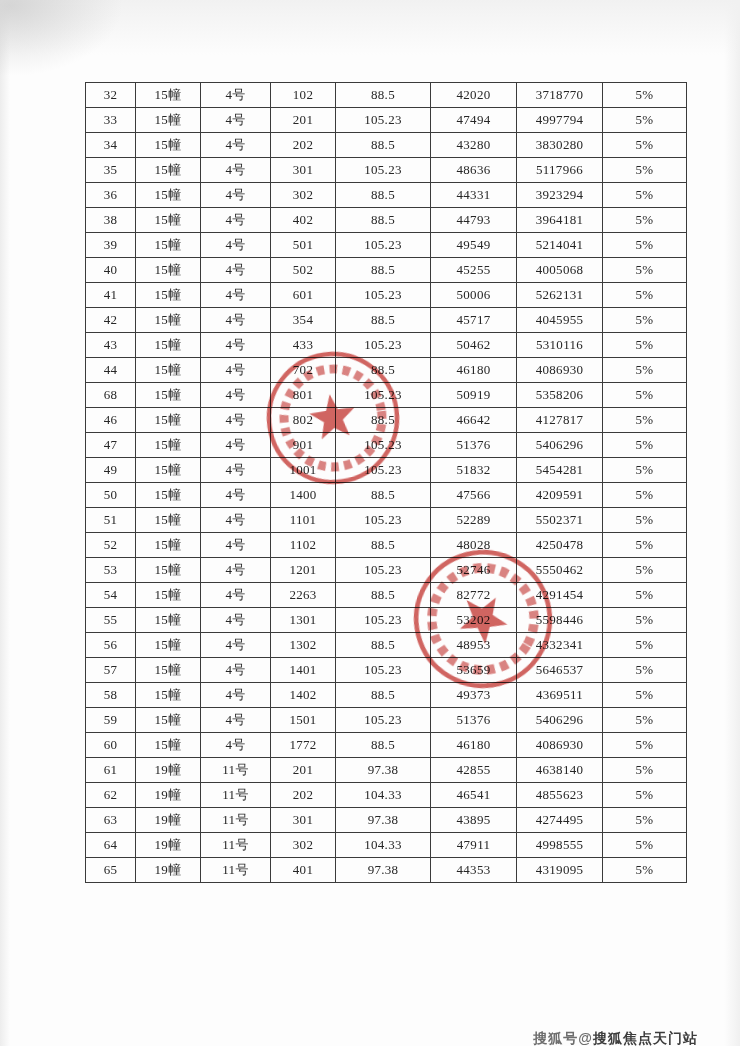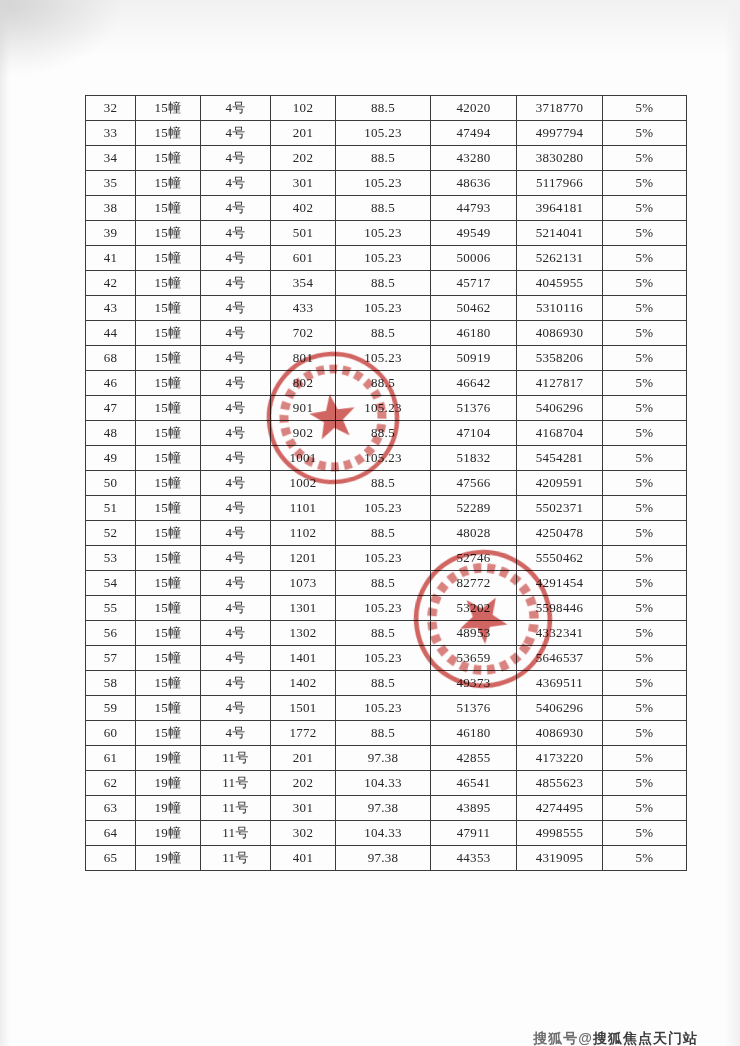--- a/index.html
+++ b/index.html
@@ -11,21 +11,21 @@
   .page{
     position:absolute;inset:0;
     background:
       radial-gradient(160px 100px at 10px 6px, rgba(190,190,190,.55) 0%, rgba(190,190,190,0) 70%),
       linear-gradient(180deg, #f1f1f1 0px, rgba(255,255,255,0) 55px),
       linear-gradient(270deg, #f0f0f0 0px, rgba(255,255,255,0) 16px),
       linear-gradient(90deg, #ededed 0px, rgba(255,255,255,0) 10px),
       #fdfdfd;
   }
   table.price-table{
-    position:absolute;left:85px;top:95px;
+    position:absolute;left:85px;top:82px;
     border-collapse:collapse;table-layout:fixed;width:601px;
     background:transparent;
     border-radius:18px;
   }
   .price-table td{
     border:1px solid #3b3b3b;
     height:24px;
     text-align:center;vertical-align:middle;
     font-size:13px;color:#262626;
     padding:0;letter-spacing:.3px;
@@ -111,40 +111,60 @@
           <td>35</td>
           <td>15幢</td>
           <td>4号</td>
           <td>301</td>
           <td>105.23</td>
           <td>48636</td>
           <td>5117966</td>
           <td>5%</td>
         </tr>
         <tr>
+          <td>36</td>
+          <td>15幢</td>
+          <td>4号</td>
+          <td>302</td>
+          <td>88.5</td>
+          <td>44331</td>
+          <td>3923294</td>
+          <td>5%</td>
+        </tr>
+        <tr>
           <td>38</td>
           <td>15幢</td>
           <td>4号</td>
           <td>402</td>
           <td>88.5</td>
           <td>44793</td>
           <td>3964181</td>
           <td>5%</td>
         </tr>
         <tr>
           <td>39</td>
           <td>15幢</td>
           <td>4号</td>
           <td>501</td>
           <td>105.23</td>
           <td>49549</td>
           <td>5214041</td>
           <td>5%</td>
         </tr>
         <tr>
+          <td>40</td>
+          <td>15幢</td>
+          <td>4号</td>
+          <td>502</td>
+          <td>88.5</td>
+          <td>45255</td>
+          <td>4005068</td>
+          <td>5%</td>
+        </tr>
+        <tr>
           <td>41</td>
           <td>15幢</td>
           <td>4号</td>
           <td>601</td>
           <td>105.23</td>
           <td>50006</td>
           <td>5262131</td>
           <td>5%</td>
         </tr>
         <tr>
@@ -201,44 +221,34 @@
           <td>47</td>
           <td>15幢</td>
           <td>4号</td>
           <td>901</td>
           <td>105.23</td>
           <td>51376</td>
           <td>5406296</td>
           <td>5%</td>
         </tr>
         <tr>
-          <td>48</td>
-          <td>15幢</td>
-          <td>4号</td>
-          <td>902</td>
-          <td>88.5</td>
-          <td>47104</td>
-          <td>4168704</td>
-          <td>5%</td>
-        </tr>
-        <tr>
           <td>49</td>
           <td>15幢</td>
           <td>4号</td>
           <td>1001</td>
           <td>105.23</td>
           <td>51832</td>
           <td>5454281</td>
           <td>5%</td>
         </tr>
         <tr>
           <td>50</td>
           <td>15幢</td>
           <td>4号</td>
-          <td>1002</td>
+          <td>1400</td>
           <td>88.5</td>
           <td>47566</td>
           <td>4209591</td>
           <td>5%</td>
         </tr>
         <tr>
           <td>51</td>
           <td>15幢</td>
           <td>4号</td>
           <td>1101</td>
@@ -264,21 +274,21 @@
           <td>1201</td>
           <td>105.23</td>
           <td>52746</td>
           <td>5550462</td>
           <td>5%</td>
         </tr>
         <tr>
           <td>54</td>
           <td>15幢</td>
           <td>4号</td>
-          <td>1073</td>
+          <td>2263</td>
           <td>88.5</td>
           <td>82772</td>
           <td>4291454</td>
           <td>5%</td>
         </tr>
         <tr>
           <td>55</td>
           <td>15幢</td>
           <td>4号</td>
           <td>1301</td>
@@ -337,21 +347,21 @@
           <td>4086930</td>
           <td>5%</td>
         </tr>
         <tr>
           <td>61</td>
           <td>19幢</td>
           <td>11号</td>
           <td>201</td>
           <td>97.38</td>
           <td>42855</td>
-          <td>4173220</td>
+          <td>4638140</td>
           <td>5%</td>
         </tr>
         <tr>
           <td>62</td>
           <td>19幢</td>
           <td>11号</td>
           <td>202</td>
           <td>104.33</td>
           <td>46541</td>
           <td>4855623</td>

